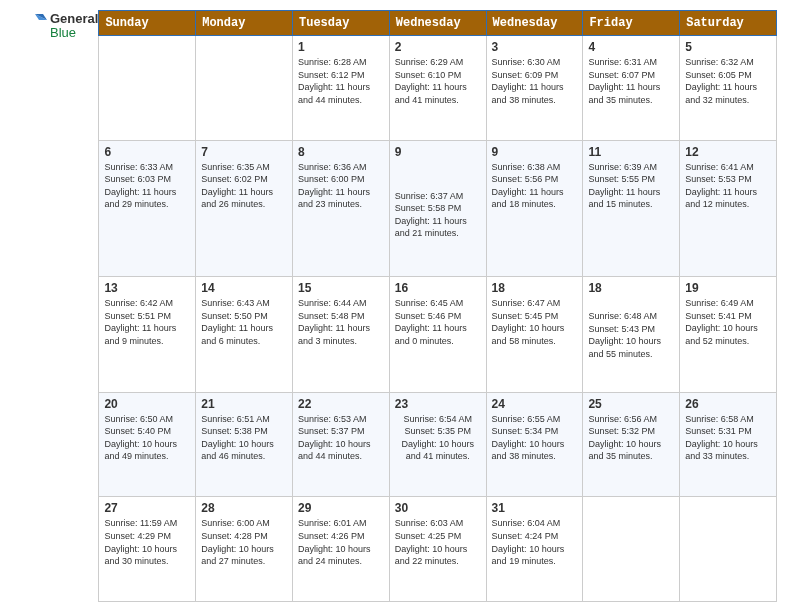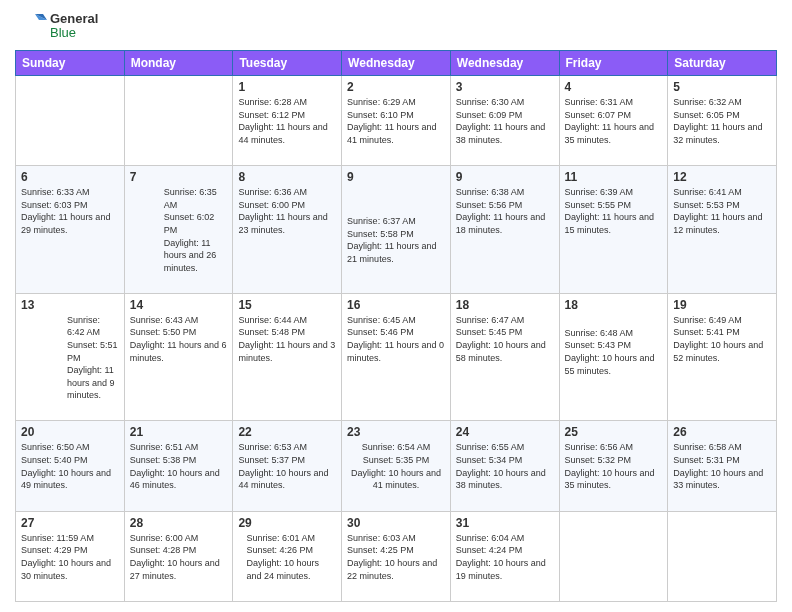--- a/index.html
+++ b/index.html
@@ -8,21 +8,21 @@
       background: #fff;
       width: 792px;
       height: 612px;
       overflow: hidden;
     }
     .page {
       width: 792px;
       height: 612px;
       padding: 10px 15px;
       display: flex;
-      flex-direction: column;
+      flex-direction: row;
     }
     .header {
       display: flex;
       justify-content: space-between;
       align-items: flex-start;
       margin-bottom: 8px;
     }
     .logo {
       display: flex;
       align-items: center;
@@ -79,21 +79,22 @@
     .empty-cell {
       background: #f9f9f9;
     }
     tr:nth-child(even) td {
       background: #f5f8fd;
     }
     tr:nth-child(odd) td {
       background: #fff;
     }
     .calendar thead tr th {
-      background: #8b5cf6;
+      background: #a16207;
+      font-family: Liberation Mono, monospace;
     }
   </style>
 </head>
 <body>
 
 <div class="page">
   <div class="header">
     <div class="logo">
     <div style="display:flex;align-items:center;gap:3px;">
       <svg width="32" height="32" viewBox="0 0 32 32">
@@ -161,21 +162,21 @@
         </tr>
         <tr>
           <td>
             <span class="day-num">6</span>
             <div class="day-info" style="white-space: pre-line;">Sunrise: 6:33 AM
 Sunset: 6:03 PM
 Daylight: 11 hours and 29 minutes.</div>
           </td>
           <td>
             <span class="day-num">7</span>
-            <div class="day-info" style="white-space: pre-line; margin-left: 34px;">Sunrise: 6:35 AM
+            <div class="day-info" style="white-space: pre-line;">Sunrise: 6:35 AM
 Sunset: 6:02 PM
 Daylight: 11 hours and 26 minutes.</div>
           </td>
           <td>
             <span class="day-num">8</span>
             <div class="day-info" style="white-space: pre-line;">Sunrise: 6:36 AM
 Sunset: 6:00 PM
 Daylight: 11 hours and 23 minutes.</div>
           </td>
           <td>
@@ -199,21 +200,21 @@
           <td>
             <span class="day-num">12</span>
             <div class="day-info" style="white-space: pre-line;">Sunrise: 6:41 AM
 Sunset: 5:53 PM
 Daylight: 11 hours and 12 minutes.</div>
           </td>
         </tr>
         <tr>
           <td>
             <span class="day-num">13</span>
-            <div class="day-info" style="white-space: pre-line; margin-left: 46px;">Sunrise: 6:42 AM
+            <div class="day-info" style="white-space: pre-line;">Sunrise: 6:42 AM
 Sunset: 5:51 PM
 Daylight: 11 hours and 9 minutes.</div>
           </td>
           <td>
             <span class="day-num">14</span>
             <div class="day-info" style="white-space: pre-line;">Sunrise: 6:43 AM
 Sunset: 5:50 PM
 Daylight: 11 hours and 6 minutes.</div>
           </td>
           <td>
@@ -299,21 +300,21 @@
 Daylight: 10 hours and 30 minutes.</div>
           </td>
           <td>
             <span class="day-num">28</span>
             <div class="day-info" style="white-space: pre-line;">Sunrise: 6:00 AM
 Sunset: 4:28 PM
 Daylight: 10 hours and 27 minutes.</div>
           </td>
           <td>
             <span class="day-num">29</span>
-            <div class="day-info" style="white-space: pre-line; margin-left: 8px;">Sunrise: 6:01 AM
+            <div class="day-info" style="white-space: pre-line;">Sunrise: 6:01 AM
 Sunset: 4:26 PM
 Daylight: 10 hours and 24 minutes.</div>
           </td>
           <td>
             <span class="day-num">30</span>
             <div class="day-info" style="white-space: pre-line;">Sunrise: 6:03 AM
 Sunset: 4:25 PM
 Daylight: 10 hours and 22 minutes.</div>
           </td>
           <td>

